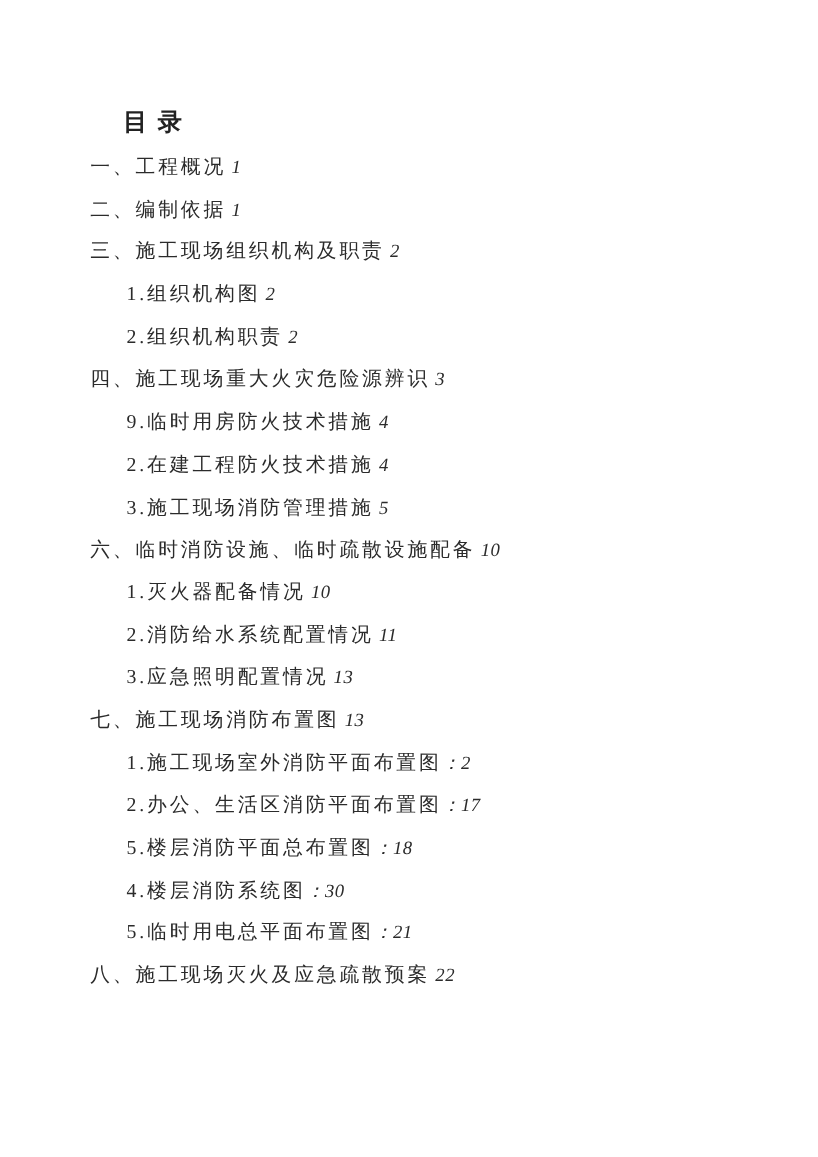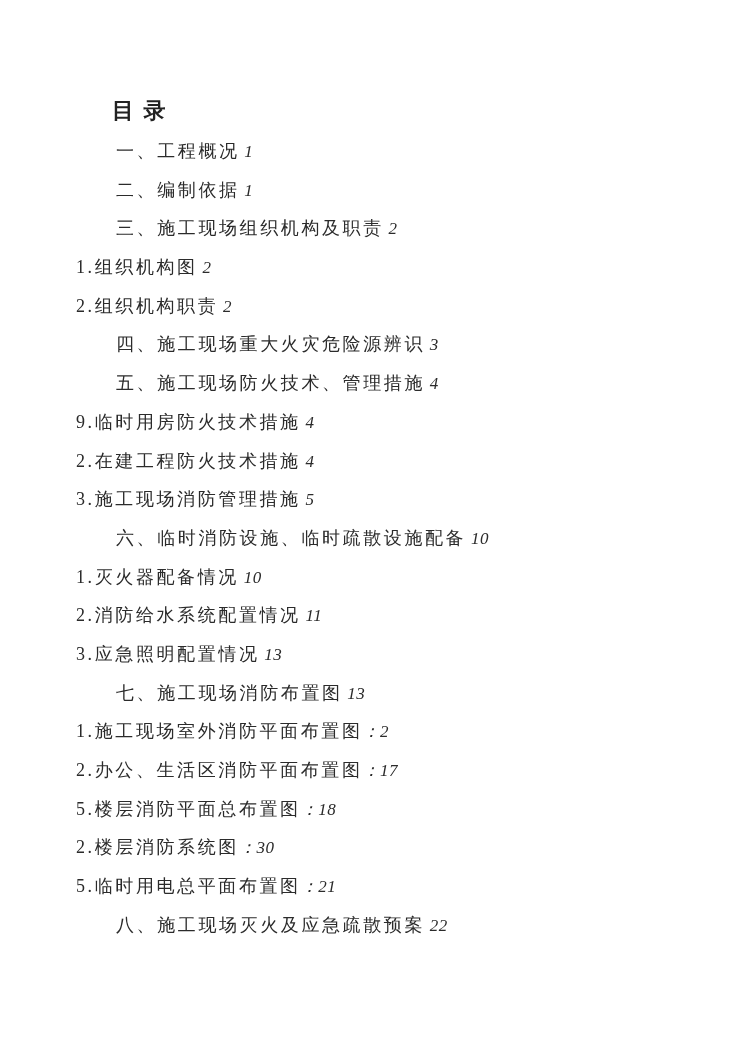--- a/index.html
+++ b/index.html
@@ -29,24 +29,24 @@
     margin-top: 8px;
   }
   .toc-line {
     height: 38.7px;
     line-height: 38.7px;
     white-space: nowrap;
     font-size: 18px;
     letter-spacing: 2.6px;
   }
   .toc-line.level-1 {
-    padding-left: 116px;
+    padding-left: 82px;
   }
   .toc-line.level-2 {
-    padding-left: 76px;
+    padding-left: 115px;
   }
   .toc-label {
     color: #2b2b2b;
   }
   .toc-page {
     font-family: "Liberation Serif", "DejaVu Serif", serif;
     font-style: italic;
     font-size: 17px;
     letter-spacing: 0.5px;
     color: #2b2b2b;
@@ -57,29 +57,28 @@
 
 <div class="page">
   <h1 class="doc-title">目 录</h1>
   <div class="toc">
       <div class="toc-line level-1"><span class="toc-label">一、工程概况</span><span class="toc-page"> 1</span></div>
       <div class="toc-line level-1"><span class="toc-label">二、编制依据</span><span class="toc-page"> 1</span></div>
       <div class="toc-line level-1"><span class="toc-label">三、施工现场组织机构及职责</span><span class="toc-page"> 2</span></div>
       <div class="toc-line level-2"><span class="toc-label">1.组织机构图</span><span class="toc-page"> 2</span></div>
       <div class="toc-line level-2"><span class="toc-label">2.组织机构职责</span><span class="toc-page"> 2</span></div>
       <div class="toc-line level-1"><span class="toc-label">四、施工现场重大火灾危险源辨识</span><span class="toc-page"> 3</span></div>
-      <div class="toc-line level-1"><span class="toc-label">五、施工现场防火技术、管理措施</span><span class="toc-page"> 4</span></div>
       <div class="toc-line level-2"><span class="toc-label">9.临时用房防火技术措施</span><span class="toc-page"> 4</span></div>
       <div class="toc-line level-2"><span class="toc-label">2.在建工程防火技术措施</span><span class="toc-page"> 4</span></div>
       <div class="toc-line level-2"><span class="toc-label">3.施工现场消防管理措施</span><span class="toc-page"> 5</span></div>
       <div class="toc-line level-1"><span class="toc-label">六、临时消防设施、临时疏散设施配备</span><span class="toc-page"> 10</span></div>
       <div class="toc-line level-2"><span class="toc-label">1.灭火器配备情况</span><span class="toc-page"> 10</span></div>
       <div class="toc-line level-2"><span class="toc-label">2.消防给水系统配置情况</span><span class="toc-page"> 11</span></div>
       <div class="toc-line level-2"><span class="toc-label">3.应急照明配置情况</span><span class="toc-page"> 13</span></div>
       <div class="toc-line level-1"><span class="toc-label">七、施工现场消防布置图</span><span class="toc-page"> 13</span></div>
       <div class="toc-line level-2"><span class="toc-label">1.施工现场室外消防平面布置图</span><span class="toc-page">：2</span></div>
       <div class="toc-line level-2"><span class="toc-label">2.办公、生活区消防平面布置图</span><span class="toc-page">：17</span></div>
       <div class="toc-line level-2"><span class="toc-label">5.楼层消防平面总布置图</span><span class="toc-page">：18</span></div>
-      <div class="toc-line level-2"><span class="toc-label">2.楼层消防系统图</span><span class="toc-page">：30</span></div>
+      <div class="toc-line level-2"><span class="toc-label">4.楼层消防系统图</span><span class="toc-page">：30</span></div>
       <div class="toc-line level-2"><span class="toc-label">5.临时用电总平面布置图</span><span class="toc-page">：21</span></div>
       <div class="toc-line level-1"><span class="toc-label">八、施工现场灭火及应急疏散预案</span><span class="toc-page"> 22</span></div>
     </div>
 </div>
 
 </body></html>

